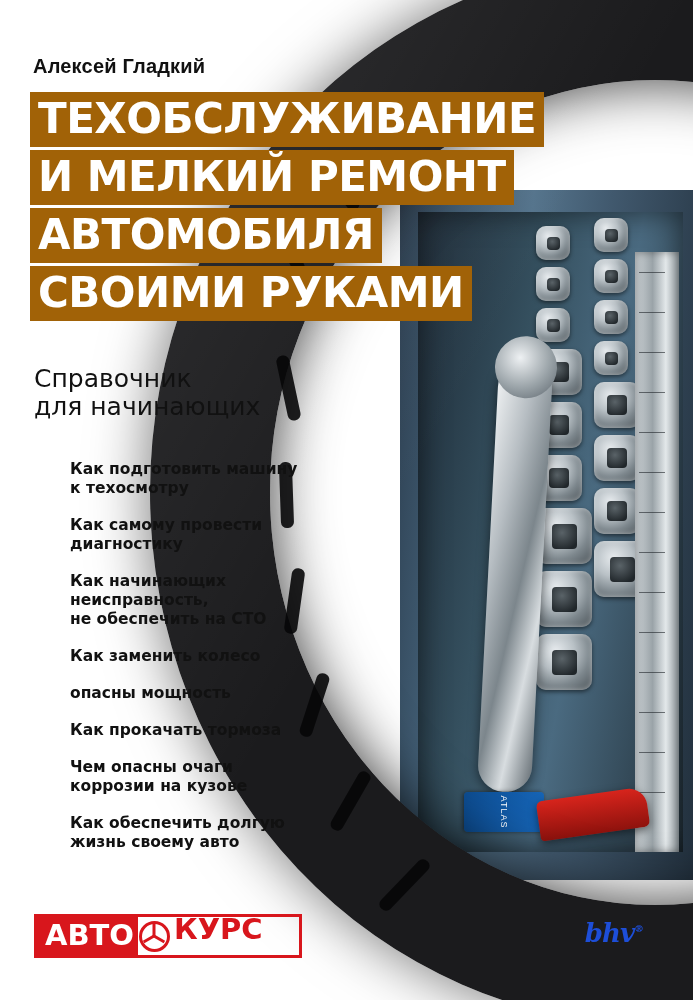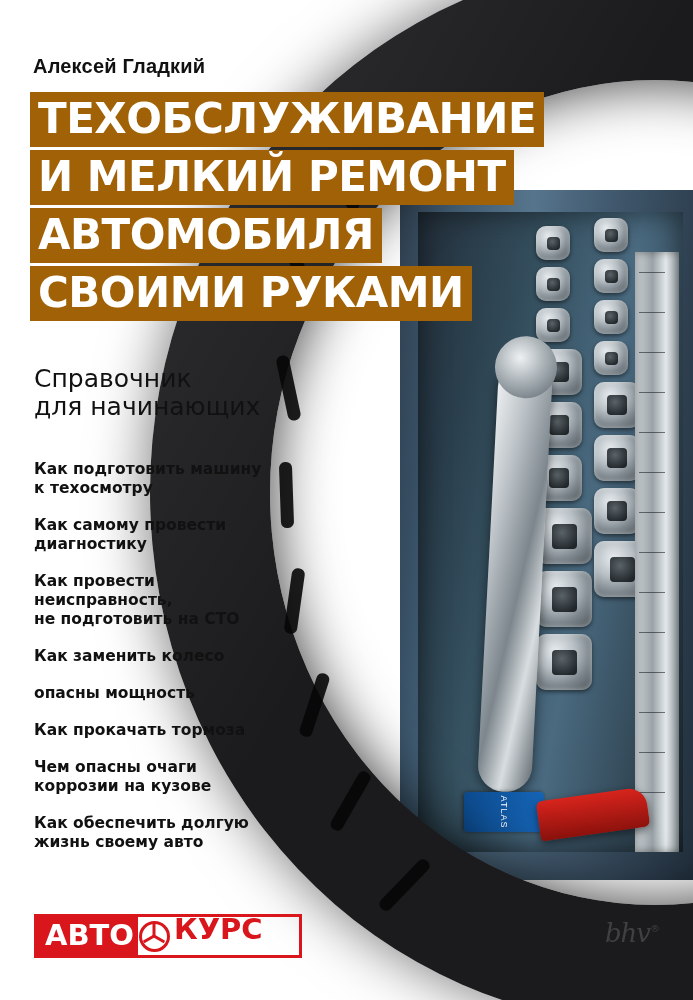--- a/index.html
+++ b/index.html
@@ -220,20 +220,21 @@
     top: 460px;
     width: 290px;
   }
   .bullet {
     font-size: 15.5px;
     line-height: 19px;
     font-weight: bold;
     color: #111;
     margin-bottom: 18px;
     font-family: "DejaVu Sans", sans-serif;
+    margin-left: 36px;
   }
 
   
   .avtokurs {
     position: absolute;
     left: 34px;
     bottom: 42px;
     width: 268px;
     height: 44px;
     border: 3px solid #d8161c;
@@ -282,25 +283,25 @@
     color: #d8161c;
     font-size: 29px;
     font-weight: bold;
     padding: 3px 6px 18px 3px;
     line-height: 32px;
     font-family: "DejaVu Sans", sans-serif;
     text-align: center;
   }
   .bhv {
     position: absolute;
-    right: 34px;
+    right: 50px;
     bottom: 52px;
-    color: #404040;
+    color: #1d4ed8;
     font-size: 26px;
-    font-weight: normal;
+    font-weight: bold;
     font-style: italic;
     letter-spacing: -1px;
     font-family: "DejaVu Serif", serif;
   }
   .bhv .reg {
     font-size: 10px;
     vertical-align: super;
     font-style: normal;
   }
 </style>
@@ -392,23 +393,23 @@
     <div class="bullets">
       <div class="bullet">
           <div>Как подготовить машину</div>
           <div>к техосмотру</div>
         </div>
       <div class="bullet">
           <div>Как самому провести</div>
           <div>диагностику</div>
         </div>
       <div class="bullet">
-          <div>Как провести</div>
+          <div>Как начинающих</div>
           <div>неисправность,</div>
-          <div>не подготовить на СТО</div>
+          <div>не обеспечить на СТО</div>
         </div>
       <div class="bullet">Как заменить колесо</div>
       <div class="bullet">
           <div>опасны мощность</div>
         </div>
       <div class="bullet">Как прокачать тормоза</div>
       <div class="bullet">
           <div>Чем опасны очаги</div>
           <div>коррозии на кузове</div>
         </div>

